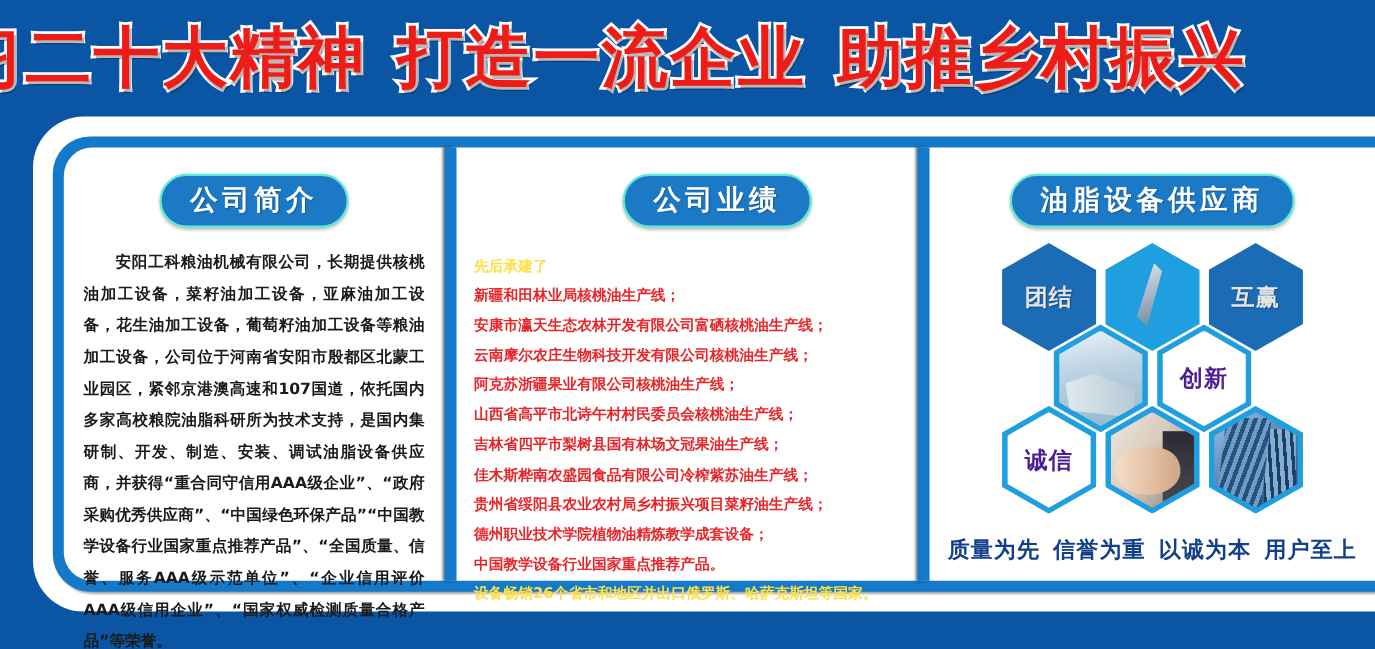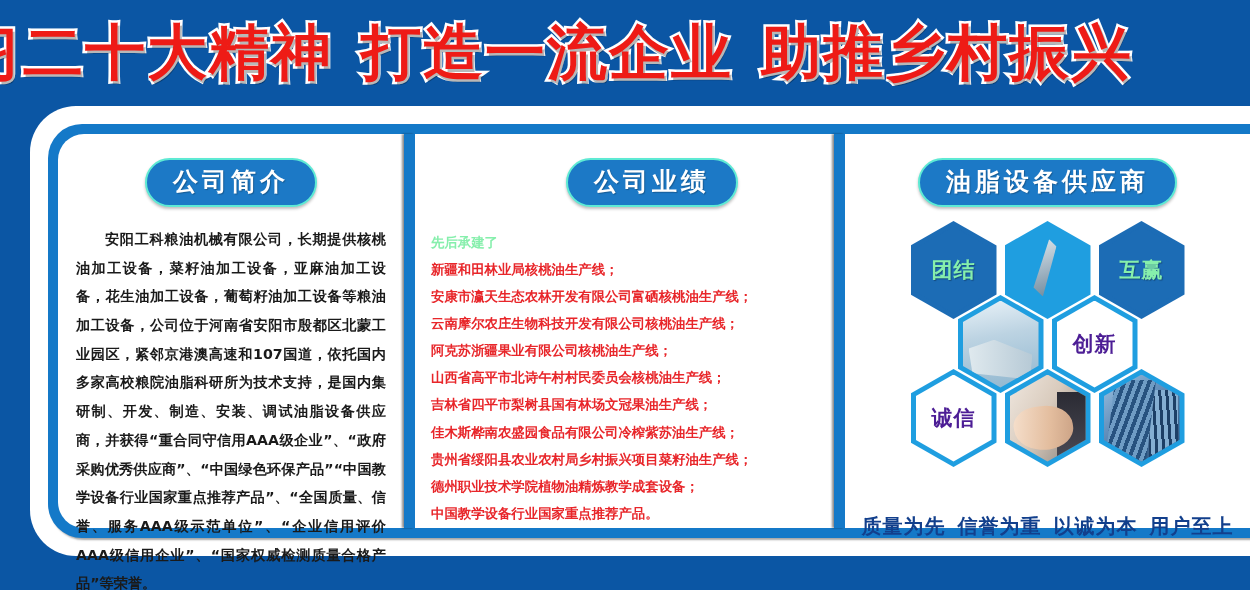--- a/index.html
+++ b/index.html
@@ -83,42 +83,42 @@
     text-align:justify;
     text-justify:inter-ideograph;
     font-weight:bold;
     font-family:"DejaVu Sans","Liberation Sans",sans-serif;
   }
   .body-text .indent{display:inline-block;width:2em;}
 
   
   .mid-body{margin-top:22px;font-size:13.4px;font-weight:bold;
     font-family:"DejaVu Sans","Liberation Sans",sans-serif;}
-  .mid-line{color:#86efac;line-height:2.02;white-space:nowrap;}
+  .mid-line{color:#fde047;line-height:2.02;white-space:nowrap;}
   .mid-line.red{color:#e8262a;}
 
   
   .hexwrap{position:relative;width:330px;height:252px;margin:14px auto 0 auto;}
   .hex{
     position:absolute;width:86px;height:98px;
     clip-path:polygon(50% 0%,100% 25%,100% 75%,50% 100%,0% 75%,0% 25%);
     display:flex;align-items:center;justify-content:center;
   }
   .hex .inner{
     position:absolute;left:5px;top:5.5px;width:76px;height:87px;
     clip-path:polygon(50% 0%,100% 25%,100% 75%,50% 100%,0% 75%,0% 25%);
     display:flex;align-items:center;justify-content:center;
   }
   .hex-solid{background:#1c6cb5;}
   .hex-solid .inner{background:#1c6cb5;}
   .hex-outline{background:#1f9ee0;}
   .hex-outline .inner{background:#ffffff;}
   .hex-img{background:#1f9ee0;}
   .hex label,.hex .txt{
-    position:relative;z-index:3;color:#86efac;font-weight:bold;font-size:21px;
+    position:relative;z-index:3;color:#e5e5e5;font-weight:bold;font-size:21px;
     letter-spacing:1px;
     font-family:"DejaVu Sans","Liberation Sans",sans-serif;
     text-shadow:1px 1px 1px rgba(0,0,0,.3);
   }
   .hex-outline .txt{color:#4c1d95;text-shadow:none;}
 
   
   .ph{position:absolute;inset:0;}
   .ph-carrier{background:
      radial-gradient(circle at 52% 34%, #cfdfe9 0 7%, rgba(207,223,233,0) 30%),
@@ -142,21 +142,20 @@
   .ph-build:after{content:"";position:absolute;left:8%;top:6%;width:54%;height:94%;
      background:repeating-linear-gradient(104deg,#27527f 0 4px,#6f9cc4 4px 8px);
      transform:skewX(-7deg);}
   .ph-build:before{content:"";position:absolute;right:2%;top:18%;width:38%;height:82%;
      background:repeating-linear-gradient(86deg,#1d3f66 0 3px,#84aed2 3px 7px);}
 
   .slogan{
     position:absolute;left:0;right:0;top:352px;text-align:center;
     color:#123f8c;font-weight:bold;font-size:20px;letter-spacing:1px;
     font-family:"DejaVu Sans","Liberation Sans",sans-serif;
-    margin-top:27px;
   }
   .slogan span{padding:0 6px;}
 </style>
 </head>
 <body>
 
 <div class="header">
   <div class="header-title">
     <em>学习二十大精神</em><em>打造一流企业</em><em>助推乡村振兴</em>
   </div>
@@ -180,20 +179,21 @@
     <div class="mid-line red">新疆和田林业局核桃油生产线；</div>
     <div class="mid-line red">安康市瀛天生态农林开发有限公司富硒核桃油生产线；</div>
     <div class="mid-line red">云南摩尔农庄生物科技开发有限公司核桃油生产线；</div>
     <div class="mid-line red">阿克苏浙疆果业有限公司核桃油生产线；</div>
     <div class="mid-line red">山西省高平市北诗午村村民委员会核桃油生产线；</div>
     <div class="mid-line red">吉林省四平市梨树县国有林场文冠果油生产线；</div>
     <div class="mid-line red">佳木斯桦南农盛园食品有限公司冷榨紫苏油生产线；</div>
     <div class="mid-line red">贵州省绥阳县农业农村局乡村振兴项目菜籽油生产线；</div>
     <div class="mid-line red">德州职业技术学院植物油精炼教学成套设备；</div>
     <div class="mid-line red">中国教学设备行业国家重点推荐产品。</div>
+    <div class="mid-line">设备畅销26个省市和地区并出口俄罗斯、哈萨克斯坦等国家。</div>
   </div>
 </div>
 
 <div class="panel" id="panel-right">
   <div class="pill">油脂设备供应商</div>
 
   <div class="hexwrap">
 
     <div class="hex hex-solid" style="left:28px;top:0px;">
       <div class="inner"></div>

